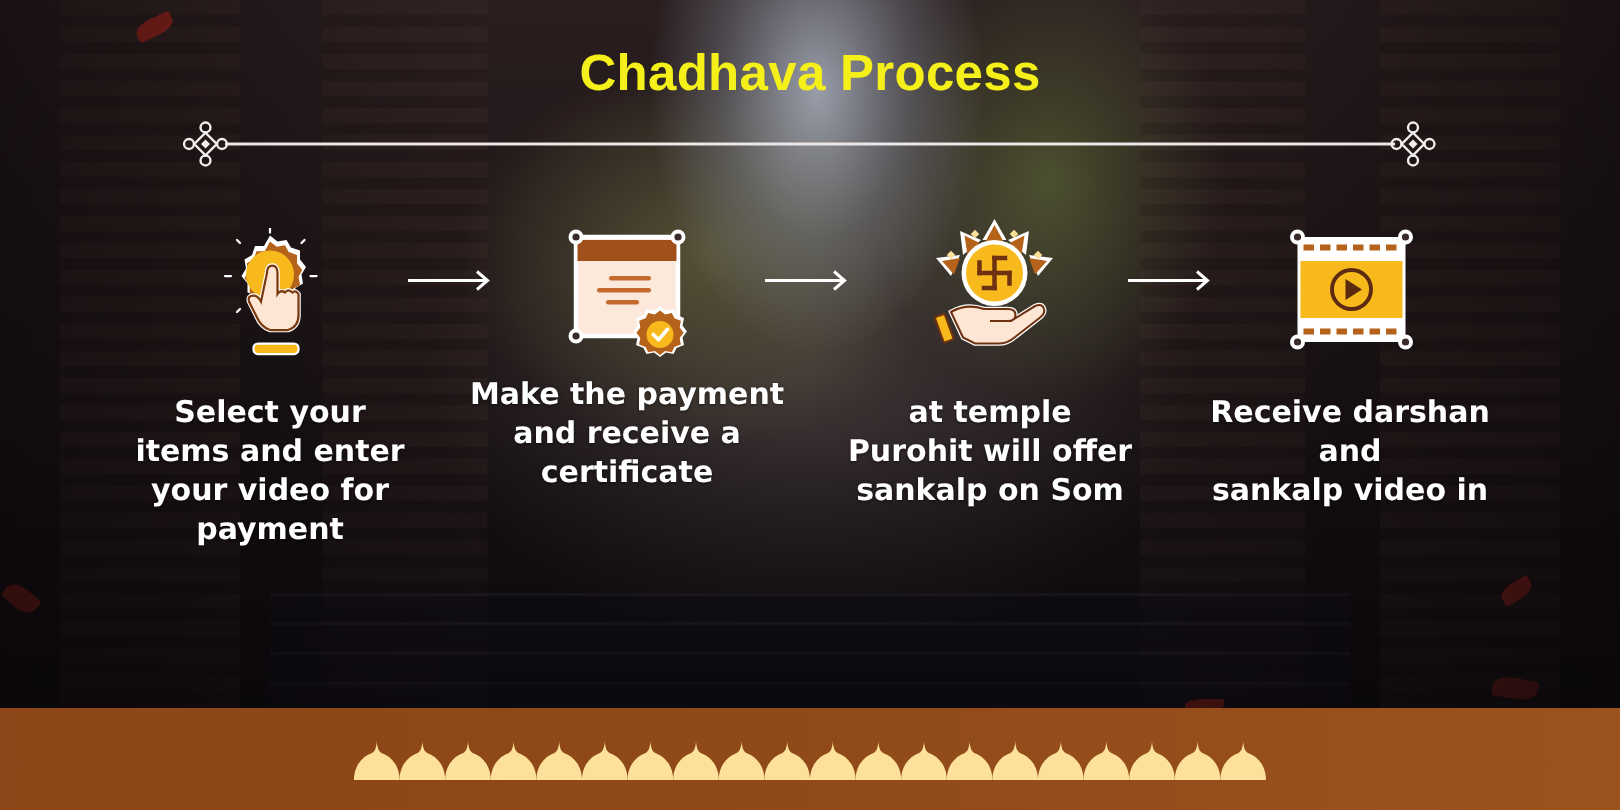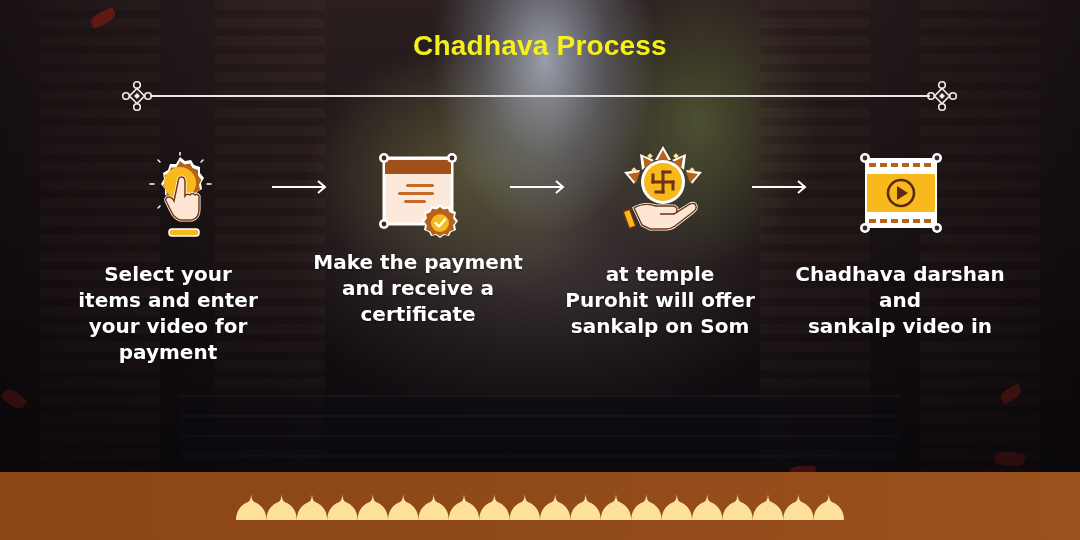--- a/index.html
+++ b/index.html
@@ -17,21 +17,21 @@
   .p2{left:215px;width:110px;opacity:.45}
   .p3{left:760px;width:110px;opacity:.45}
   .p4{left:920px;width:120px;opacity:.55}
   .vignette{position:absolute;left:0;top:0;width:1080px;height:472px;
       background:linear-gradient(90deg, rgba(10,6,8,0.55) 0%, rgba(0,0,0,0) 30%, rgba(0,0,0,0) 70%, rgba(10,6,8,0.55) 100%),
                  linear-gradient(180deg, rgba(0,0,0,0) 60%, rgba(8,6,10,0.6) 100%);}
   .steps{position:absolute;left:180px;width:720px;top:395px;height:77px;
       background:repeating-linear-gradient(180deg, rgba(40,40,50,0.55) 0 2px, rgba(18,16,22,0.7) 2px 20px);}
   .petal{position:absolute;background:#b0261c;border-radius:50% 10% 50% 10%;opacity:.8}
 
-  .title{position:absolute;left:0;top:30px;width:1080px;text-align:center;color:#f5ef1a;font-size:28px;font-weight:bold;letter-spacing:0.2px;font-family:"Liberation Sans",sans-serif;}
+  .title{position:absolute;left:0;top:30px;width:1080px;text-align:center;color:#f5ef1a;font-size:34px;font-weight:bold;letter-spacing:0.2px;font-family:"Liberation Sans",sans-serif;}
   .divider-line{position:absolute;left:150px;top:95px;width:780px;height:2px;background:#ece6e6;}
   .knot{position:absolute;width:32px;height:32px;}
   .knot-l{left:121px;top:80px}
   .knot-r{left:926px;top:80px}
 
   .step-icon{position:absolute;width:72px;height:86px;}
   .arrow{position:absolute;height:14px;}
   .step-text{position:absolute;width:220px;text-align:center;color:#ffffff;font-size:20px;line-height:26px;font-weight:bold;font-family:"DejaVu Sans",sans-serif;text-shadow:0 1px 2px rgba(0,0,0,0.5);}
 
   .footer{position:absolute;left:0;top:472px;width:1080px;height:68px;background:linear-gradient(90deg,#8c4617 0%,#904a19 50%,#9b521d 100%);}
@@ -194,38 +194,38 @@
       <circle cx="84" cy="78" r="5"></circle>
     </g>
   <g fill="#3a2a2a">
       <circle cx="12" cy="8" r="2.4"></circle>
       <circle cx="84" cy="8" r="2.4"></circle>
       <circle cx="12" cy="78" r="2.4"></circle>
       <circle cx="84" cy="78" r="2.4"></circle>
     </g>
 </svg>
 
-<div class="step-text" style="left:58px;top:261px;">
+<div class="step-text" style="left:70px;top:261px;">
   <div>Select your</div>
   <div>items and enter</div>
   <div>your video for</div>
   <div>payment</div>
 </div>
 <div class="step-text" style="left:308px;top:249px;">
   <div>Make the payment</div>
   <div>and receive a</div>
   <div>certificate</div>
 </div>
 <div class="step-text" style="left:550px;top:261px;">
   <div>at temple</div>
   <div>Purohit will offer</div>
   <div>sankalp on Som</div>
 </div>
 <div class="step-text" style="left:790px;top:261px;">
-  <div>Chadhava darshan and</div>
+  <div>Receive darshan and</div>
   <div>sankalp video in</div>
 </div>
 
 <div class="footer">
 </div>
 <svg class="domes" viewBox="0 0 608 28" preserveAspectRatio="none">
   <defs>
     <path id="dome" d="M0 28 C0 18 6 12 12 10 C14 9 15 6 15.2 2 C15.4 6 16.4 9 18.4 10 C24.4 12 30.4 18 30.4 28 Z" fill="#fde19a"></path>
   </defs>
   <use href="#dome" x="0"></use>

